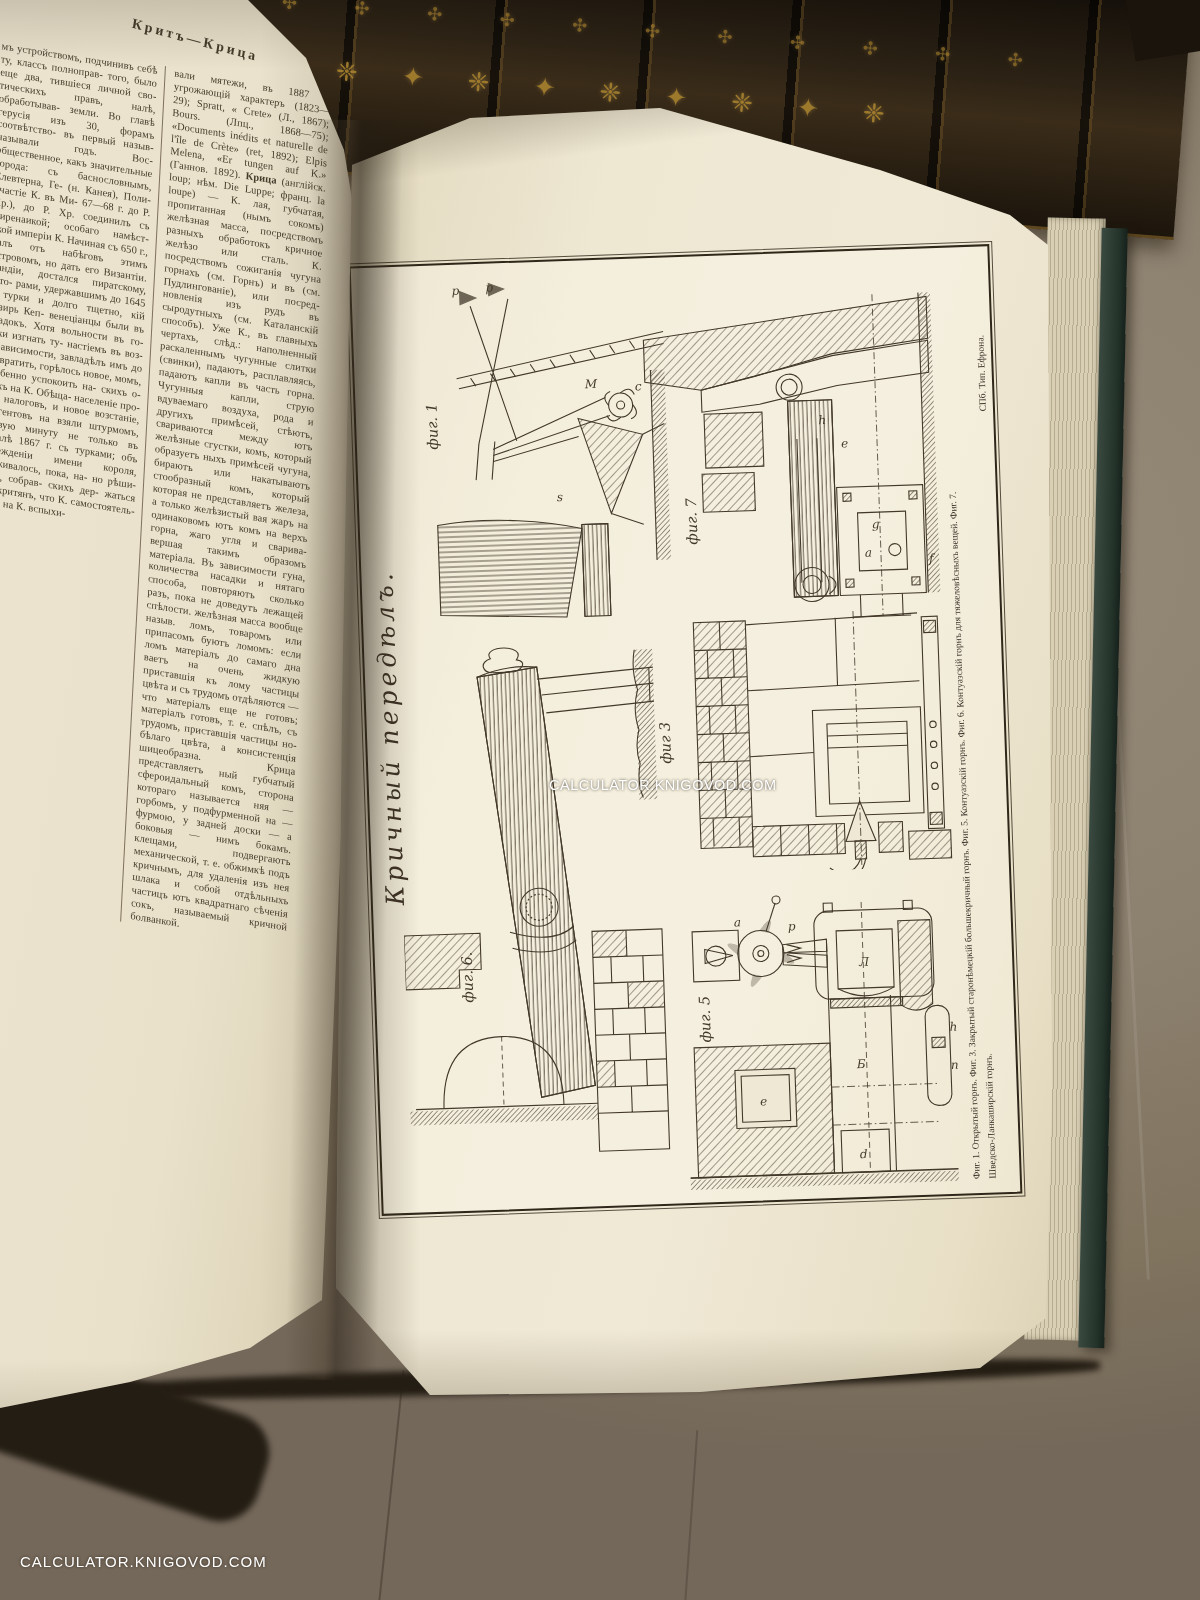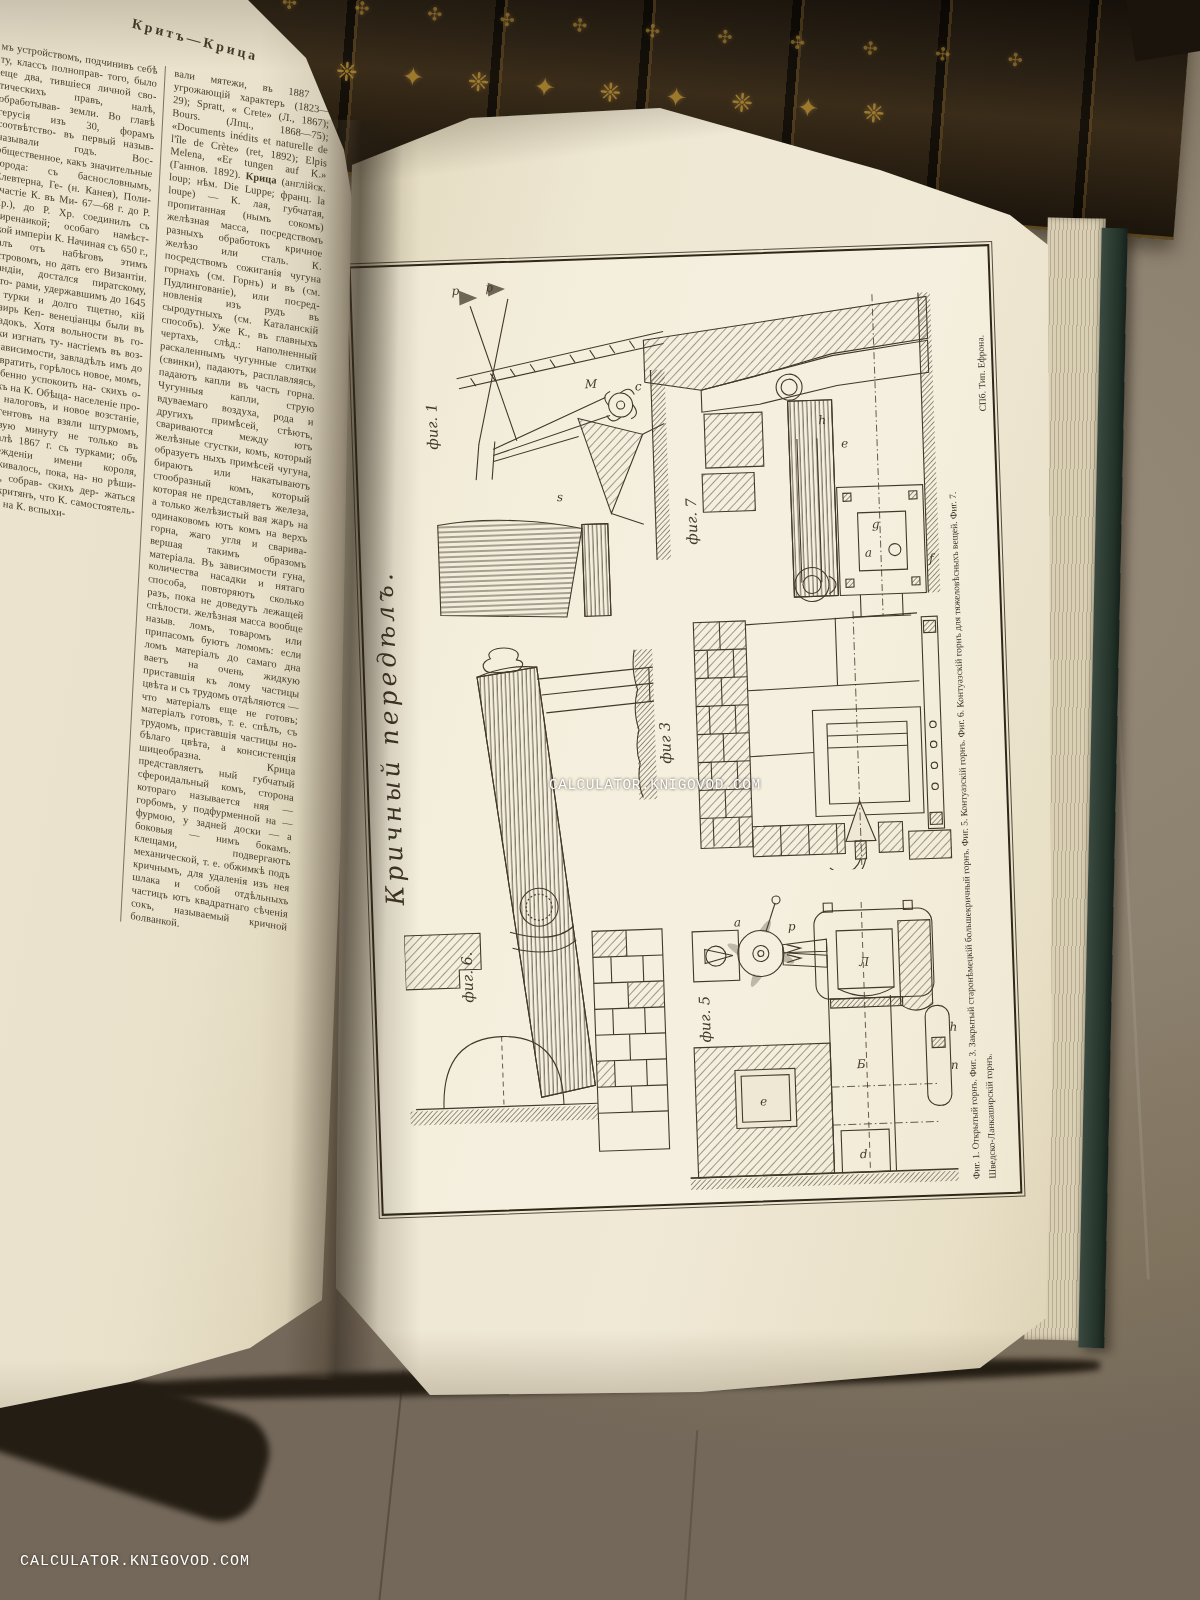--- a/index.html
+++ b/index.html
@@ -65,21 +65,21 @@
   #script-title .vtext{height:100%;font-family:"DejaVu Serif",serif;font-style:italic;
     font-size:25px;letter-spacing:4px;color:#3c3124;}
   .figlabel{position:absolute;width:22px;}
   .figlabel .vtext{height:100%;font-family:"DejaVu Serif",serif;font-style:italic;font-size:14.5px;color:#43392b;}
   #caption{position:absolute;right:2px;top:10px;height:922px;width:46px;display:flex;gap:3px;
     font-size:9.5px;color:#3c332a;}
   #caption .vtext{width:14px;}
   .fig{position:absolute;}
   svg text.pl{font-family:"DejaVu Serif",serif;font-style:italic;font-size:12px;fill:#43392b;stroke:none;}
   
-  .wm{position:absolute;font-family:Liberation Mono, monospace;color:#ffffff;white-space:nowrap;
+  .wm{position:absolute;font-family:Liberation Sans, sans-serif;color:#ffffff;white-space:nowrap;
     text-shadow:0 0 3px rgba(45,35,22,.85);z-index:40;}
   #wm-center{left:549px;top:777px;font-size:14.5px;letter-spacing:.5px;}
   #wm-bottom{left:20px;top:1553px;font-size:15px;letter-spacing:1px;}
 </style>
 </head>
 <body>
 
 <div id="stage">
 
   <svg width="0" height="0" style="position:absolute" aria-hidden="true">

